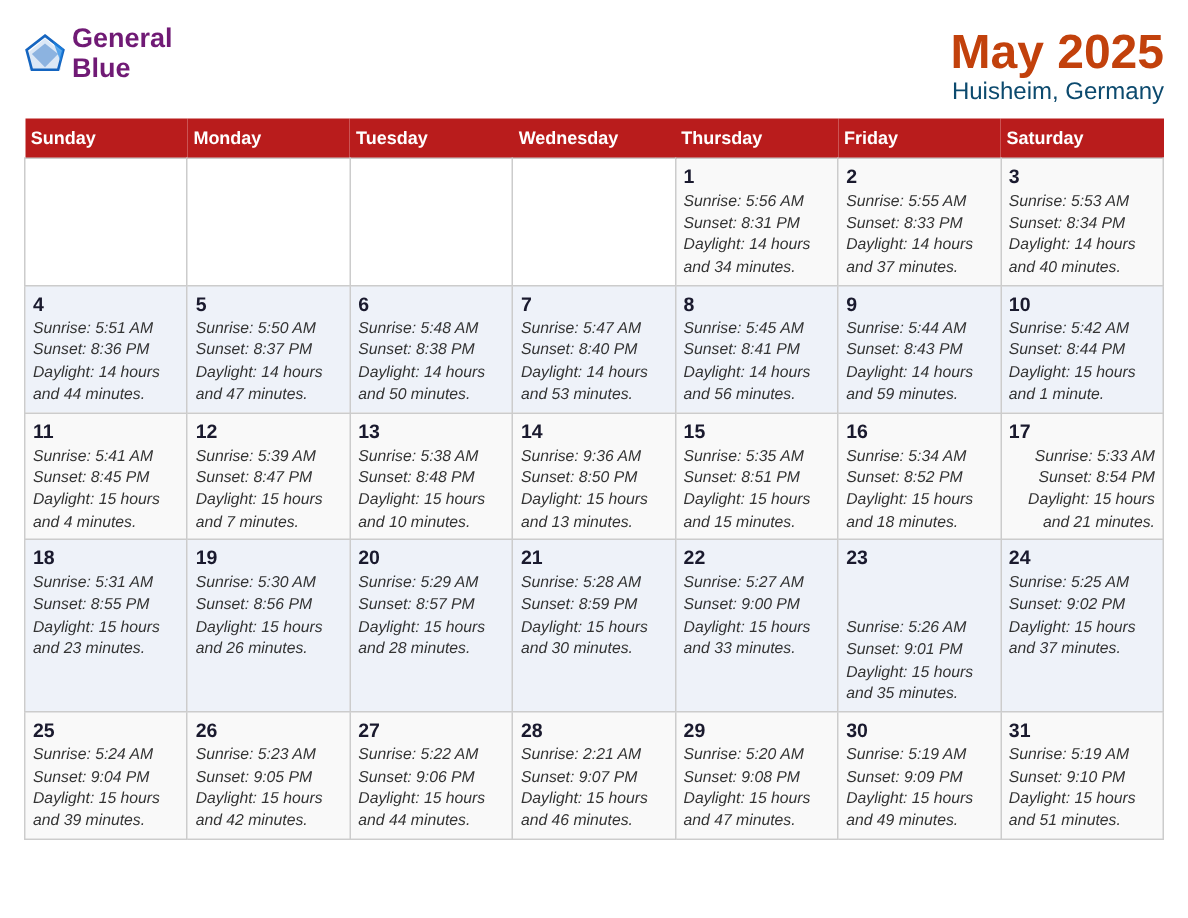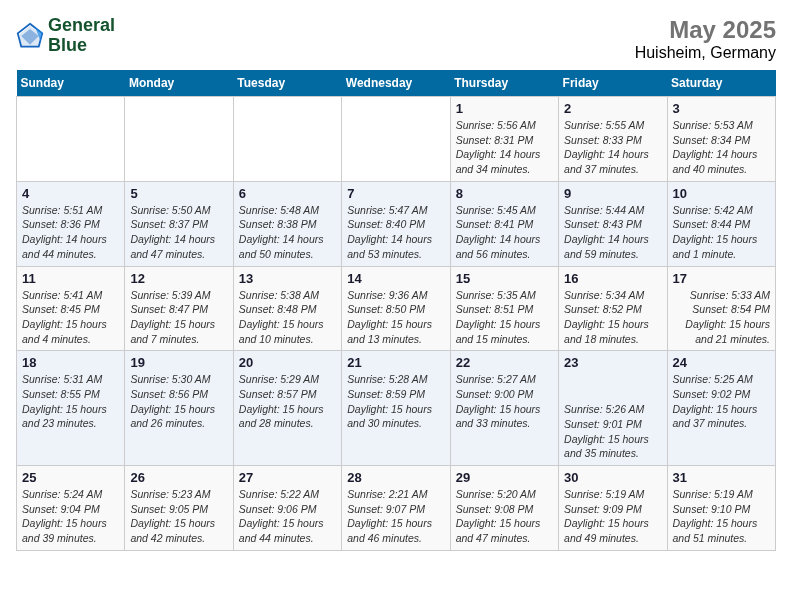--- a/index.html
+++ b/index.html
@@ -21,45 +21,45 @@
       align-items: center;
       gap: 4px;
     }
     .logo-text {
       font-size: 18px;
       font-weight: bold;
       color: #1a1a2e;
       line-height: 1.1;
     }
     .logo-text span {
-      color: #14532d;
+      color: #701a75;
     }
     .logo-icon {
       width: 28px;
       height: 28px;
     }
     .title-block {
       text-align: right;
     }
     .month-title {
-      font-size: 24px;
+      font-size: 32px;
       font-weight: bold;
-      color: #737373;
+      color: #c2410c;
     }
     .location-title {
       font-size: 16px;
-      color: #000000;
+      color: #0c4a6e;
     }
     table {
       width: 100%;
       border-collapse: collapse;
       font-size: 11px;
     }
     thead tr th {
-      background: #0369a1;
+      background: #b91c1c;
       color: #fff;
       padding: 6px 4px;
       text-align: left;
       font-size: 12px;
       font-weight: bold;
     }
     tbody tr td {
       vertical-align: top;
       padding: 4px 5px;
       border: 1px solid #ccc;

